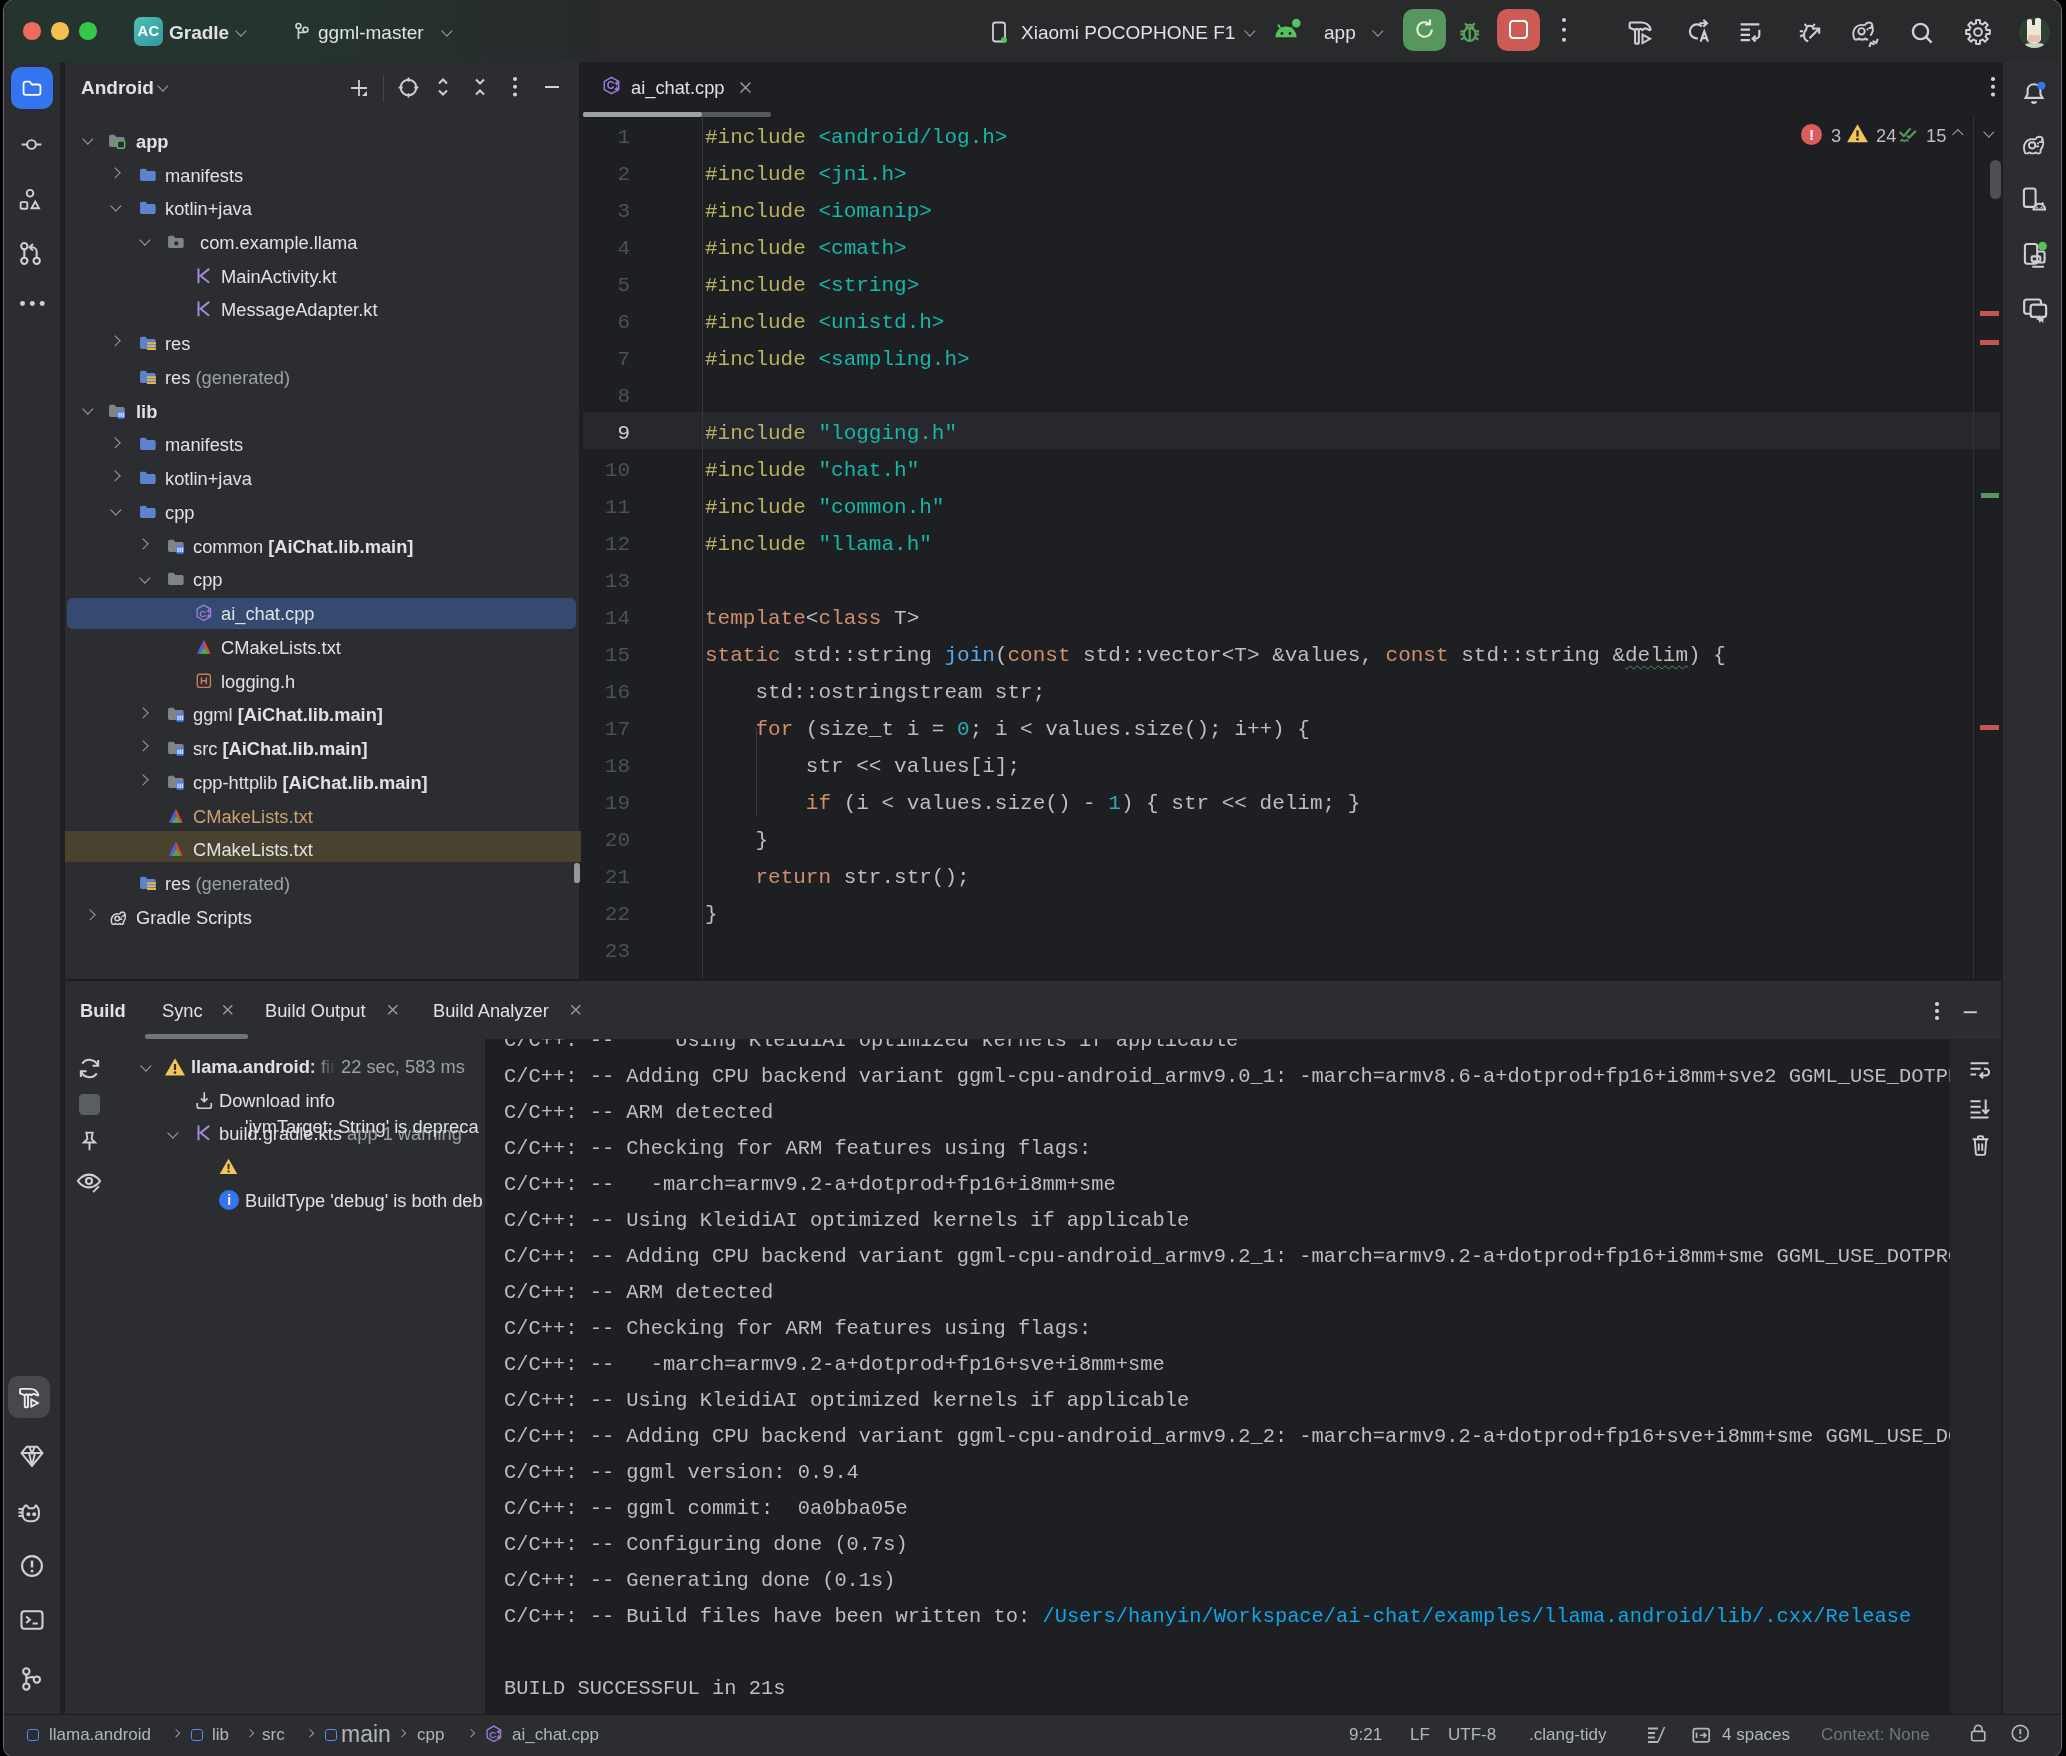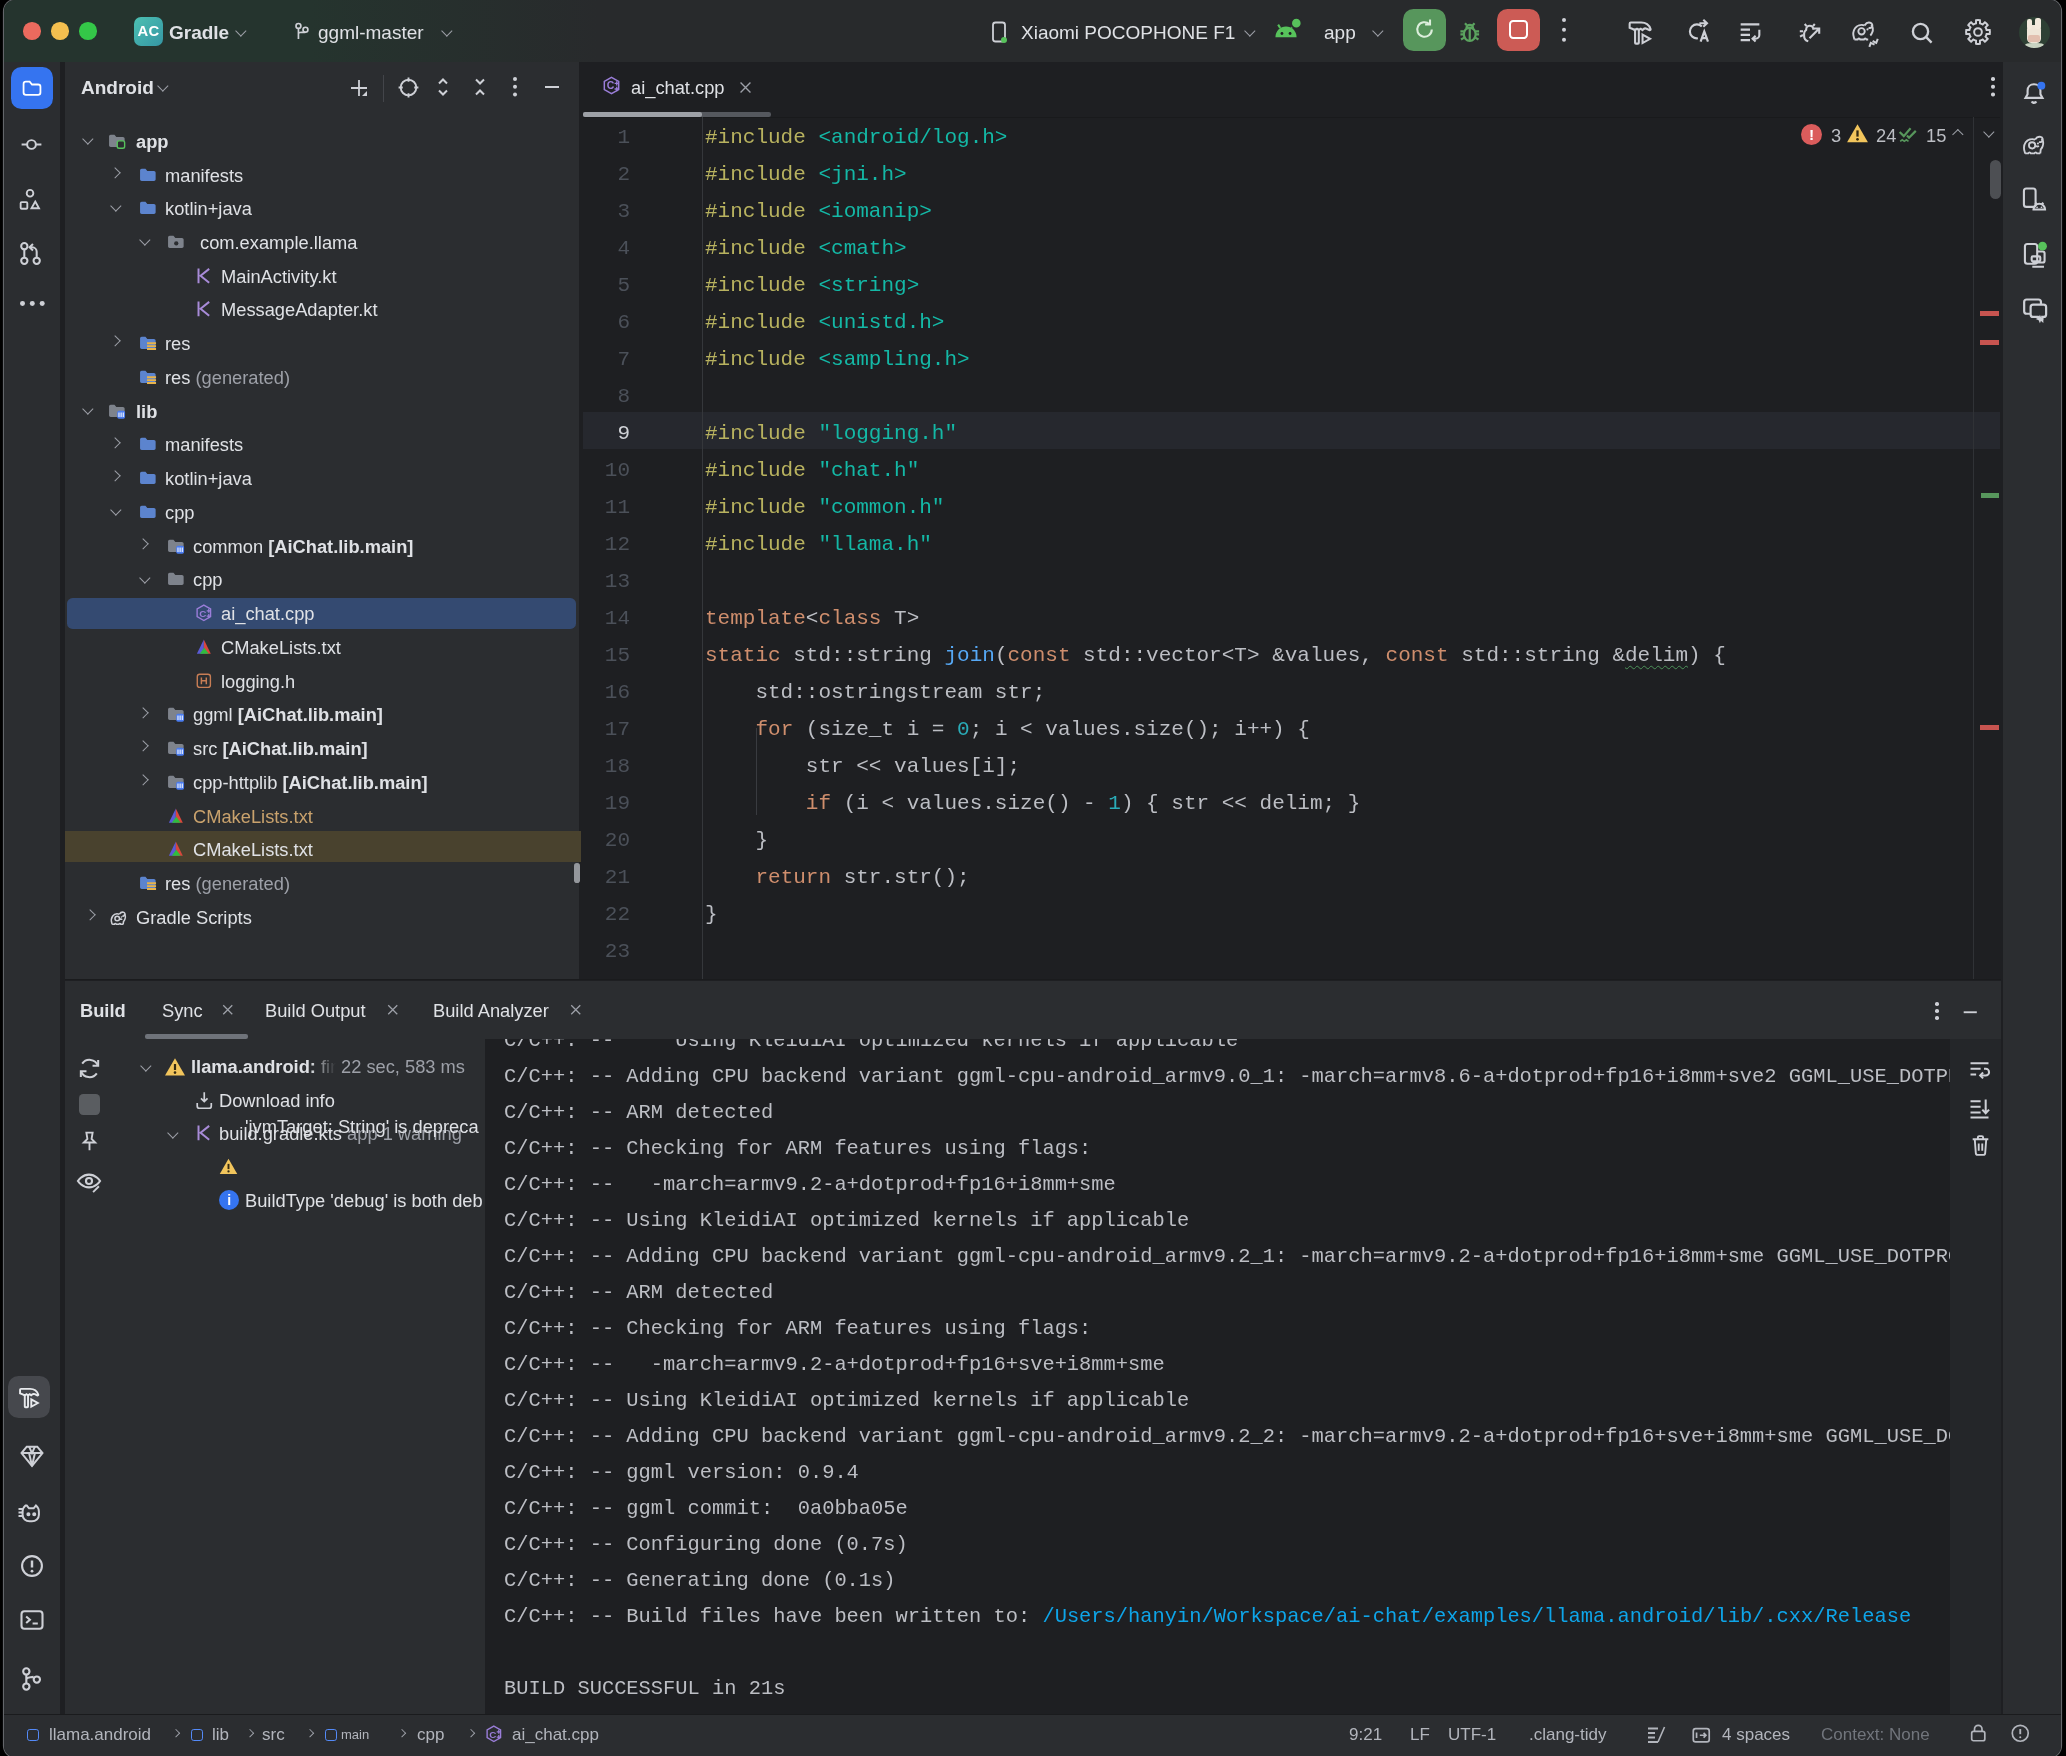--- a/index.html
+++ b/index.html
@@ -560,33 +560,33 @@
 <div class="abs" style="left:0;top:1714px;width:2066px;height:43px;background:#2B2D30;border-top:1.4px solid #1A1B1D"></div>
 <div class="abs" style="left:27.4px;top:1729px;width:12px;height:12px;border:1.7px solid #548AF7;border-radius:2.8px"></div>
 <div class="t" style="left:49px;top:1724px;font-size:17px;color:#B2B5BC">llama.android</div>
 <div class="chev cr" style="left:173px;top:1730px;width:6.3px;height:6.3px;border-width:1.5px"></div>
 <div class="abs" style="left:191px;top:1729px;width:12px;height:12px;border:1.7px solid #548AF7;border-radius:2.8px"></div>
 <div class="t" style="left:212px;top:1724px;font-size:17px;color:#B2B5BC">lib</div>
 <div class="chev cr" style="left:247px;top:1730px;width:6.3px;height:6.3px;border-width:1.5px"></div>
 <div class="t" style="left:262px;top:1724px;font-size:17px;color:#B2B5BC">src</div>
 <div class="chev cr" style="left:307px;top:1730px;width:6.3px;height:6.3px;border-width:1.5px"></div>
 <div class="abs" style="left:325px;top:1729px;width:12px;height:12px;border:1.7px solid #548AF7;border-radius:2.8px"></div>
-<div class="t" style="left:341px;top:1724px;font-size:13px;color:#B2B5BC">main</div>
+<div class="t" style="left:341px;top:1724px;font-size:23px;color:#B2B5BC">main</div>
 <div class="chev cr" style="left:399px;top:1730px;width:6.3px;height:6.3px;border-width:1.5px"></div>
 <div class="t" style="left:417px;top:1724px;font-size:17px;color:#B2B5BC">cpp</div>
 <div class="chev cr" style="left:468px;top:1730px;width:6.3px;height:6.3px;border-width:1.5px"></div>
 <svg class="abs" style="left:484px;top:1724px" width="19.7" height="19.7" viewBox="0 0 24 24" fill="none">
         <path d="M12 2.6l8.2 4.7v9.4L12 21.4 3.8 16.7V7.3z" stroke="#9B7ED9" stroke-width="1.7"></path>
         <text x="6.5" y="16.5" fill="#9B7ED9" style="font:700 12px 'Liberation Sans'">C</text>
         <path d="M15.5 9.5h5M18 7v5M15.5 16h5M18 13.5v5" stroke="#9B7ED9" stroke-width="1.5"></path>
       </svg>
 <div class="t" style="left:512px;top:1724px;font-size:17px;color:#B2B5BC">ai_chat.cpp</div>
 <div class="t" style="left:1349px;top:1724px;font-size:17px;color:#B2B5BC">9:21</div>
 <div class="t" style="left:1410px;top:1724px;font-size:17px;color:#B2B5BC">LF</div>
-<div class="t" style="left:1448px;top:1724px;font-size:17px;color:#B2B5BC">UTF-1</div>
+<div class="t" style="left:1448px;top:1724px;font-size:17px;color:#B2B5BC">UTF-8</div>
 <div class="t" style="left:1529px;top:1724px;font-size:17px;color:#B2B5BC">.clang-tidy</div>
 <svg class="abs" style="left:1644px;top:1722px" width="24" height="24" viewBox="0 0 24 24" fill="none" stroke="#B2B5BC" stroke-width="1.8">
         <path d="M4 6.5h10M4 11h7M4 15.5h7M4 20h10"></path>
         <path d="M20.5 5L14 20" stroke-width="1.6"></path>
       </svg>
 <svg class="abs" style="left:1690px;top:1724px" width="22.5" height="22.5" viewBox="0 0 24 24" fill="none" stroke="#B2B5BC" stroke-width="1.8">
         <rect x="3.5" y="5" width="17" height="14" rx="2.5"></rect>
         <path d="M7 9v6M10.5 12H17M14.5 9.5l2.5 2.5-2.5 2.5"></path>
       </svg>
 <div class="t" style="left:1722px;top:1724px;font-size:17px;color:#B2B5BC">4 spaces</div>

